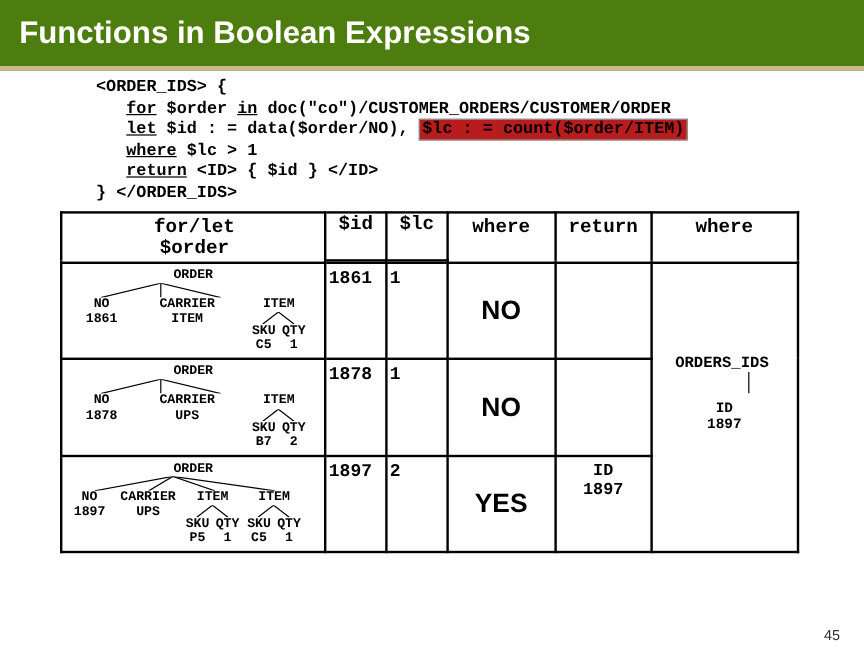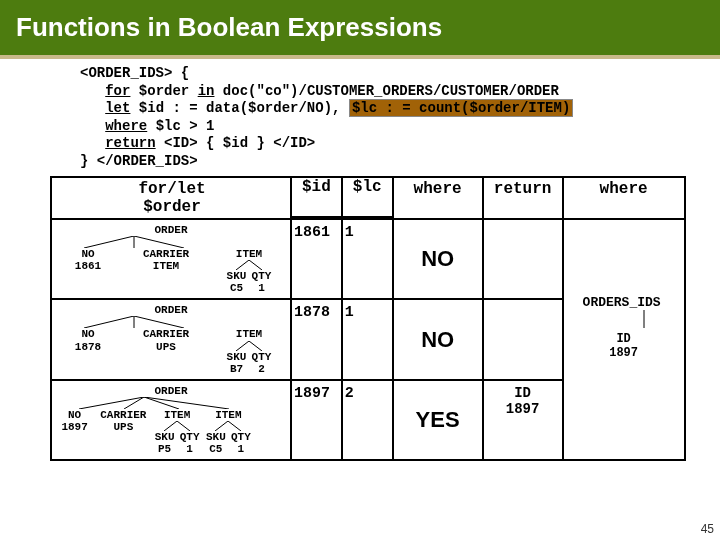--- a/index.html
+++ b/index.html
@@ -1,39 +1,39 @@
 <!DOCTYPE html>
 <html><head>
 <meta charset="utf-8">
 <style>
   * { box-sizing: border-box; margin: 0; padding: 0; }
   body { width: 720px; height: 540px; background: #fff; font-family: Arial, sans-serif; position: relative; overflow: hidden; }
   .title-bar { background: #4d7c0f; color: #fff; padding: 12px 16px; font-size: 26px; font-weight: bold; border-bottom: 4px solid #c9b98a; }
   .content { padding: 6px 20px 0 80px; }
   .code { font-family: "Courier New", monospace; font-size: 14px; font-weight: bold; line-height: 1.25; white-space: pre; }
   .code .ul { text-decoration: underline; }
-  .code .hl { background: #a16207; border: 1px solid #888; padding: 0 2px; }
+  .code .hl { background: #b91c1c; border: 1px solid #888; padding: 0 2px; }
   .table-wrap { margin: 6px 0 0 -30px; }
   table.main { border-collapse: collapse; }
   table.main th, table.main td { border: 2px solid #000; vertical-align: top; }
   table.main th { font-family: "Courier New", monospace; font-size: 16px; font-weight: bold; padding: 2px 8px; text-align: center; }
   table.main td { padding: 4px 2px; }
-  .th-forlet { text-align: center; padding-left: 10px !important; width: 240px; }
+  .th-forlet { text-align: center; padding-left: 10px !important; width: 220px; }
   .th-id, .th-lc { font-family: "Courier New", monospace; font-size: 15px; padding: 0 10px !important; }
   .cell-id, .cell-lc { font-family: "Courier New", monospace; font-weight: bold; font-size: 15px; text-align: left; }
   .cell-where { font-size: 22px; font-weight: bold; text-align: center; width: 90px; vertical-align: middle !important; }
   .cell-return { font-family: "Courier New", monospace; font-weight: bold; font-size: 14px; text-align: center; width: 80px; }
   .cell-result { width: 120px; position: relative; }
   .tree { font-family: "Courier New", monospace; font-weight: bold; font-size: 11px; line-height: 1.1; }
   .tree-node { text-align: center; }
   .tree-row { display: flex; justify-content: space-around; }
   .branch-svg { display: block; }
   .orders-ids-label { font-family: "Courier New", monospace; font-weight: bold; font-size: 13px; text-align: center; padding-right: 4px; }
   .result-tree { font-family: "Courier New", monospace; font-weight: bold; font-size: 12px; text-align: center; }
-  .pagenum { position: absolute; bottom: 4px; right: 6px; font-size: 12px; color: #333; }
+  .pagenum { position: absolute; bottom: 4px; right: 20px; font-size: 12px; color: #333; }
   .tree-line { stroke: #000; stroke-width: 1; }
 </style>
 </head>
 <body>
 
 <div class="title-bar">Functions in Boolean Expressions</div>
 
 <div class="content">
 
   <div class="code"><span>&lt;ORDER_IDS&gt; {</span>

